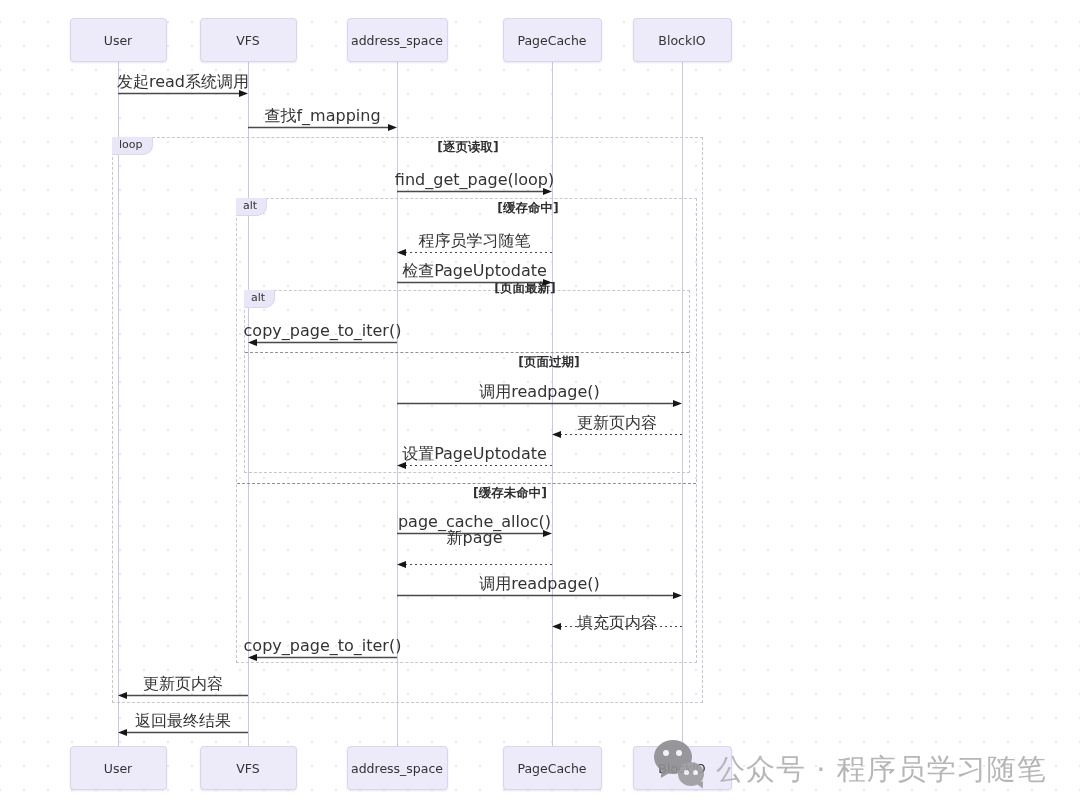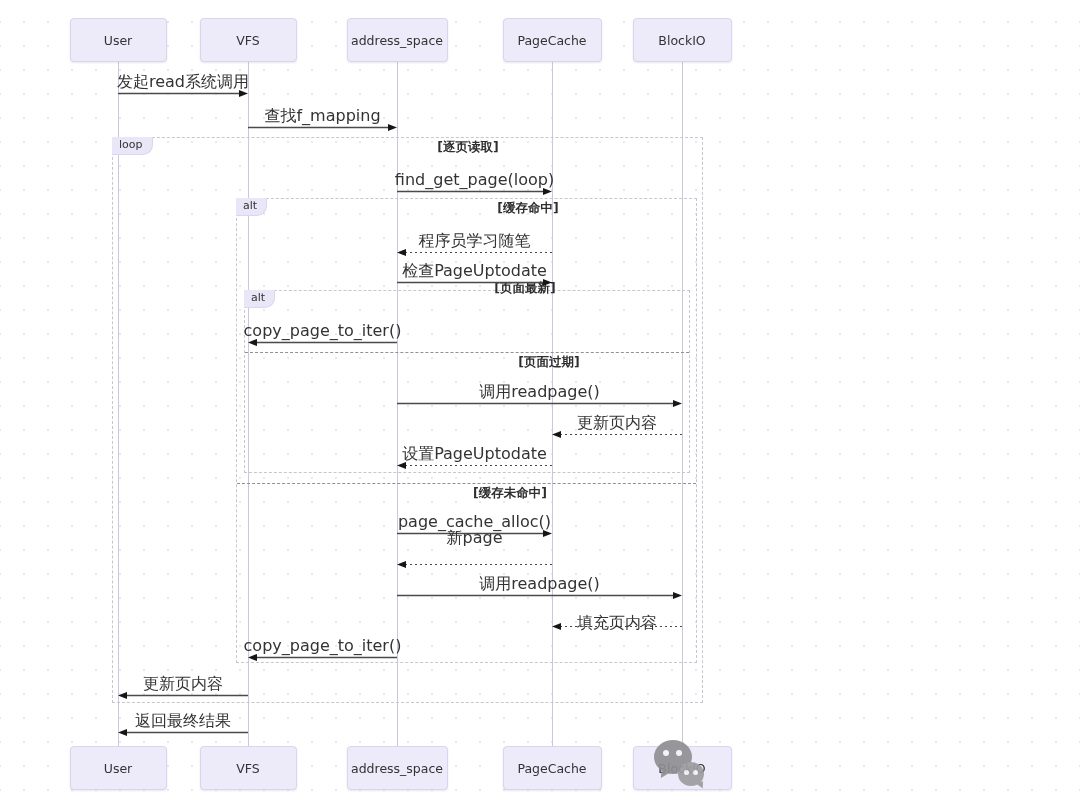--- a/index.html
+++ b/index.html
@@ -145,13 +145,14 @@
       <span class="eye l"></span>
         <span class="eye r"></span>
     </div>
     <div class="tail big"></div>
     <div class="bubble small">
       <span class="eye l"></span>
         <span class="eye r"></span>
     </div>
     <div class="tail small"></div>
   </div>
+  <div id="wm-text">公众号 · 程序员学习随笔</div>
 </div>
 
 </body></html>

